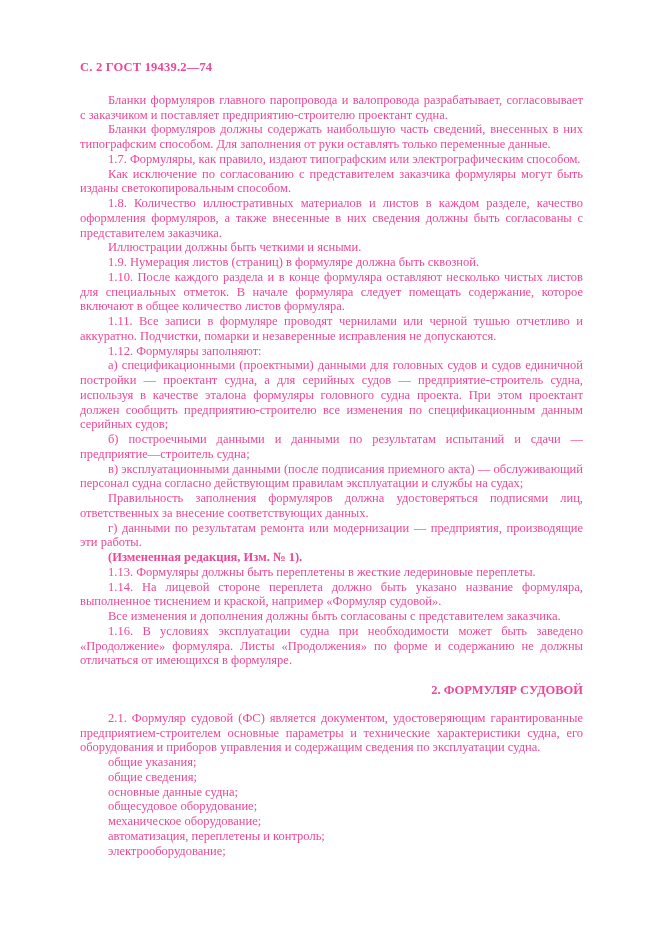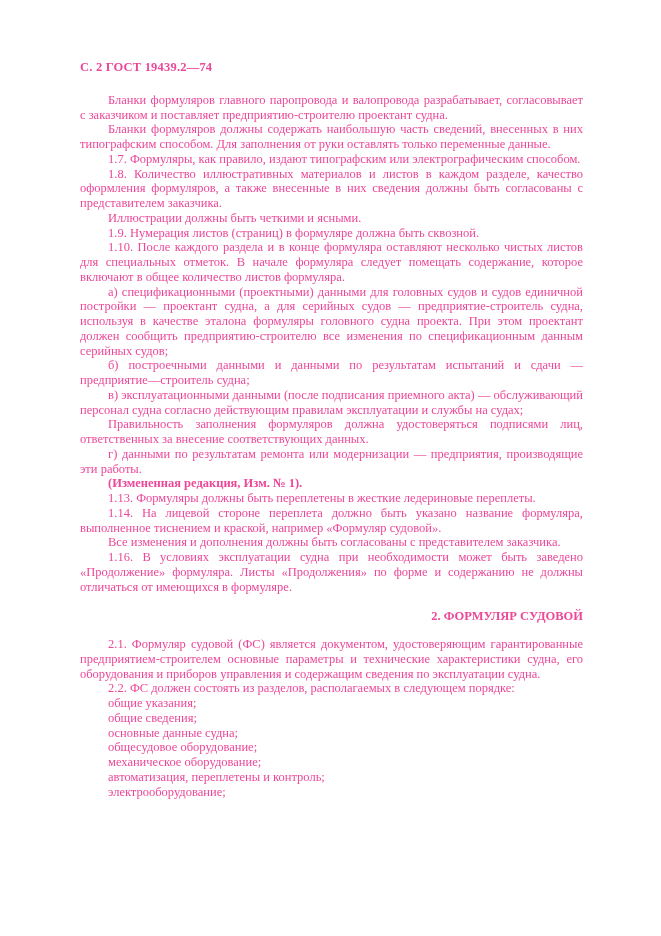--- a/index.html
+++ b/index.html
@@ -45,39 +45,41 @@
 </head>
 <body>
 
 <div class="page">
   <div class="doc-header">С. 2 ГОСТ 19439.2—74</div>
 
   <div class="doc-body">
     <p>Бланки формуляров главного паропровода и валопровода разрабатывает, согласовывает с заказчиком и поставляет предприятию-строителю проектант судна.</p>
     <p>Бланки формуляров должны содержать наибольшую часть сведений, внесенных в них типографским способом. Для заполнения от руки оставлять только переменные данные.</p>
     <p>1.7. Формуляры, как правило, издают типографским или электрографическим способом.</p>
+    <p>Как исключение по согласованию с представителем заказчика формуляры могут быть изданы светокопировальным способом.</p>
     <p>1.8. Количество иллюстративных материалов и листов в каждом разделе, качество оформления формуляров, а также внесенные в них сведения должны быть согласованы с представителем заказчика.</p>
     <p>Иллюстрации должны быть четкими и ясными.</p>
     <p>1.9. Нумерация листов (страниц) в формуляре должна быть сквозной.</p>
     <p>1.10. После каждого раздела и в конце формуляра оставляют несколько чистых листов для специальных отметок. В начале формуляра следует помещать содержание, которое включают в общее количество листов формуляра.</p>
+    <p>1.11. Все записи в формуляре проводят чернилами или черной тушью отчетливо и аккуратно. Подчистки, помарки и незаверенные исправления не допускаются.</p>
+    <p>1.12. Формуляры заполняют:</p>
     <p>а) спецификационными (проектными) данными для головных судов и судов единичной постройки — проектант судна, а для серийных судов — предприятие-строитель судна, используя в качестве эталона формуляры головного судна проекта. При этом проектант должен сообщить предприятию-строителю все изменения по спецификационным данным серийных судов;</p>
     <p>б) построечными данными и данными по результатам испытаний и сдачи — предприятие—строитель судна;</p>
     <p>в) эксплуатационными данными (после подписания приемного акта) — обслуживающий персонал судна согласно действующим правилам эксплуатации и службы на судах;</p>
     <p>Правильность заполнения формуляров должна удостоверяться подписями лиц, ответственных за внесение соответствующих данных.</p>
     <p>г) данными по результатам ремонта или модернизации — предприятия, производящие эти работы.</p>
     <p class="bold">(Измененная редакция, Изм. № 1).</p>
     <p>1.13. Формуляры должны быть переплетены в жесткие ледериновые переплеты.</p>
     <p>1.14. На лицевой стороне переплета должно быть указано название формуляра, выполненное тиснением и краской, например «Формуляр судовой».</p>
     <p>Все изменения и дополнения должны быть согласованы с представителем заказчика.</p>
     <p>1.16. В условиях эксплуатации судна при необходимости может быть заведено «Продолжение» формуляра. Листы «Продолжения» по форме и содержанию не должны отличаться от имеющихся в формуляре.</p>
 
     <h2 class="section-title">2. ФОРМУЛЯР СУДОВОЙ</h2>
 
     <p>2.1. Формуляр судовой (ФС) является документом, удостоверяющим гарантированные предприятием-строителем основные параметры и технические характеристики судна, его оборудования и приборов управления и содержащим сведения по эксплуатации судна.</p>
-    <p>2.2. ФС должен состоять из разделов, располагаемых в следующем порядке:</p>
 
     <p class="list-line">общие указания;</p>
     <p class="list-line">общие сведения;</p>
     <p class="list-line">основные данные судна;</p>
     <p class="list-line">общесудовое оборудование;</p>
     <p class="list-line">механическое оборудование;</p>
     <p class="list-line">автоматизация, переплетены и контроль;</p>
     <p class="list-line">электрооборудование;</p>
   </div>
 </div>

